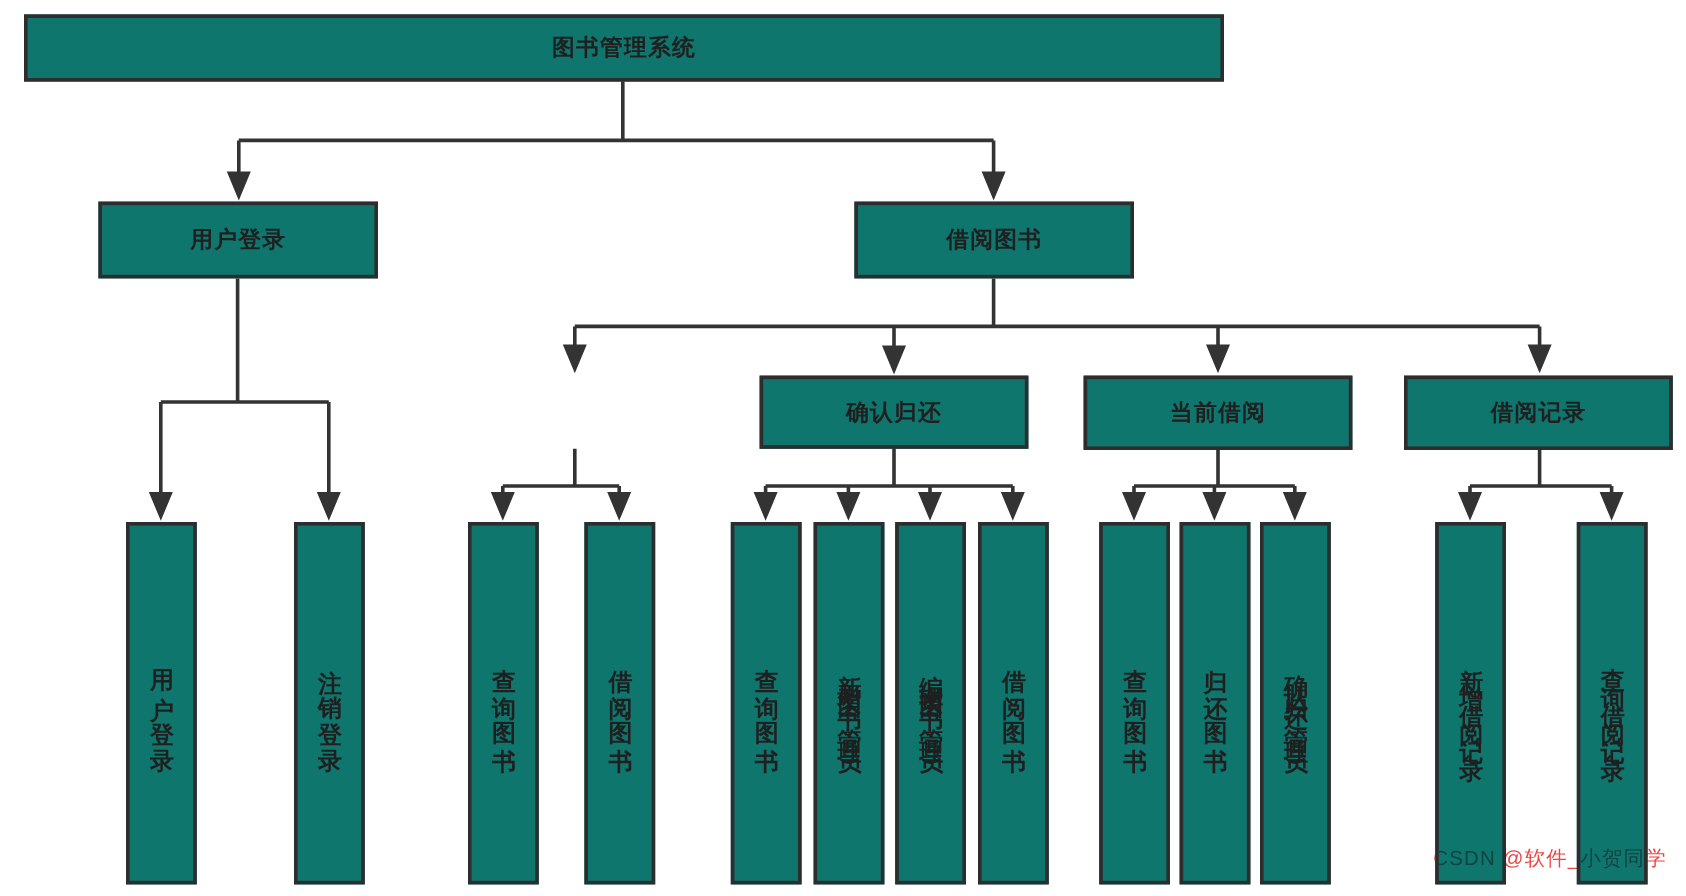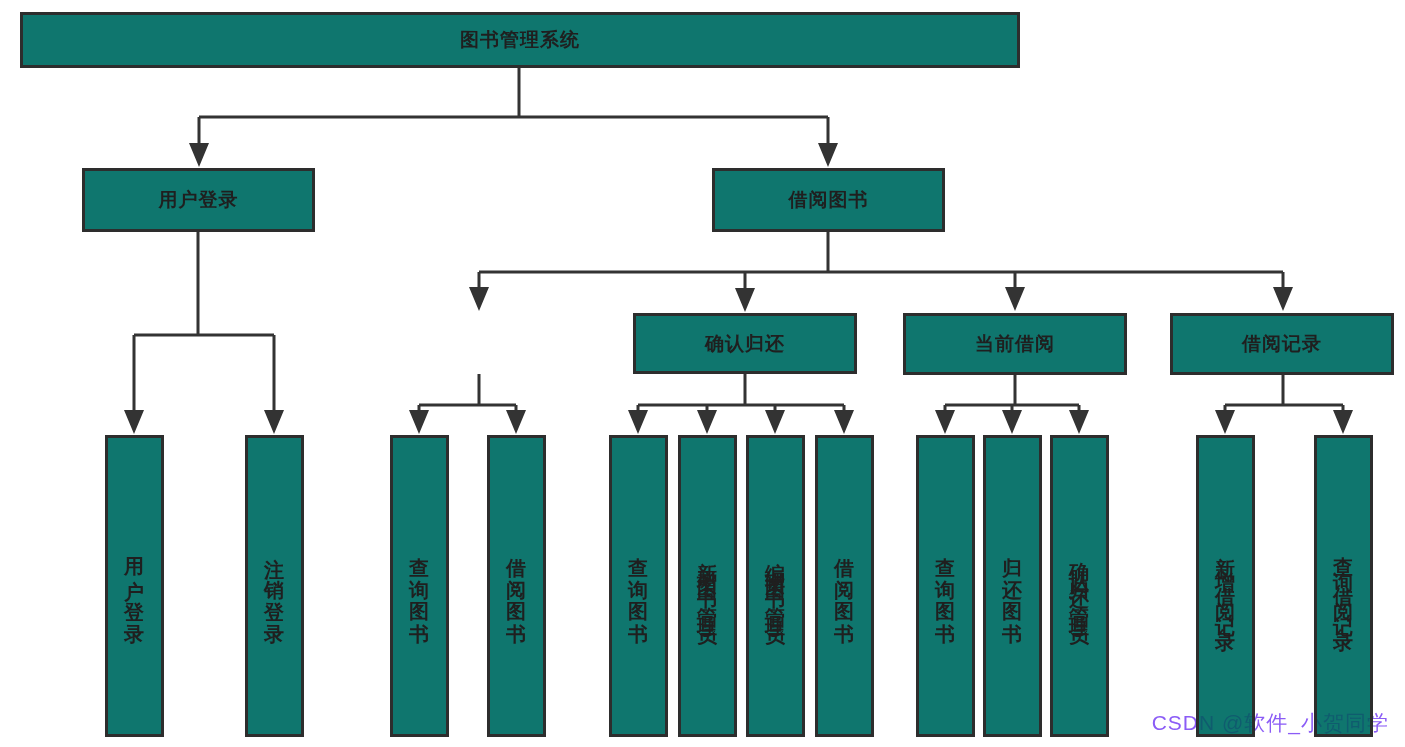--- a/index.html
+++ b/index.html
@@ -37,23 +37,23 @@
   .leaf .vtext {
     writing-mode: vertical-rl;
     text-orientation: mixed;
     font-size: 20px;
     line-height: 1;
     letter-spacing: 22px;
   }
   .watermark {
     position: absolute;
     right: 16px;
-    bottom: 10px;
-    font-size: 21px;
-    color: #8b5cf6;
+    bottom: 20px;
+    font-size: 17px;
+    color: #ef4444;
     letter-spacing: 1px;
     z-index: 3;
     mix-blend-mode: darken;
     white-space: nowrap;
   }
 </style>
 </head>
 <body>
 
 <div class="stage">

